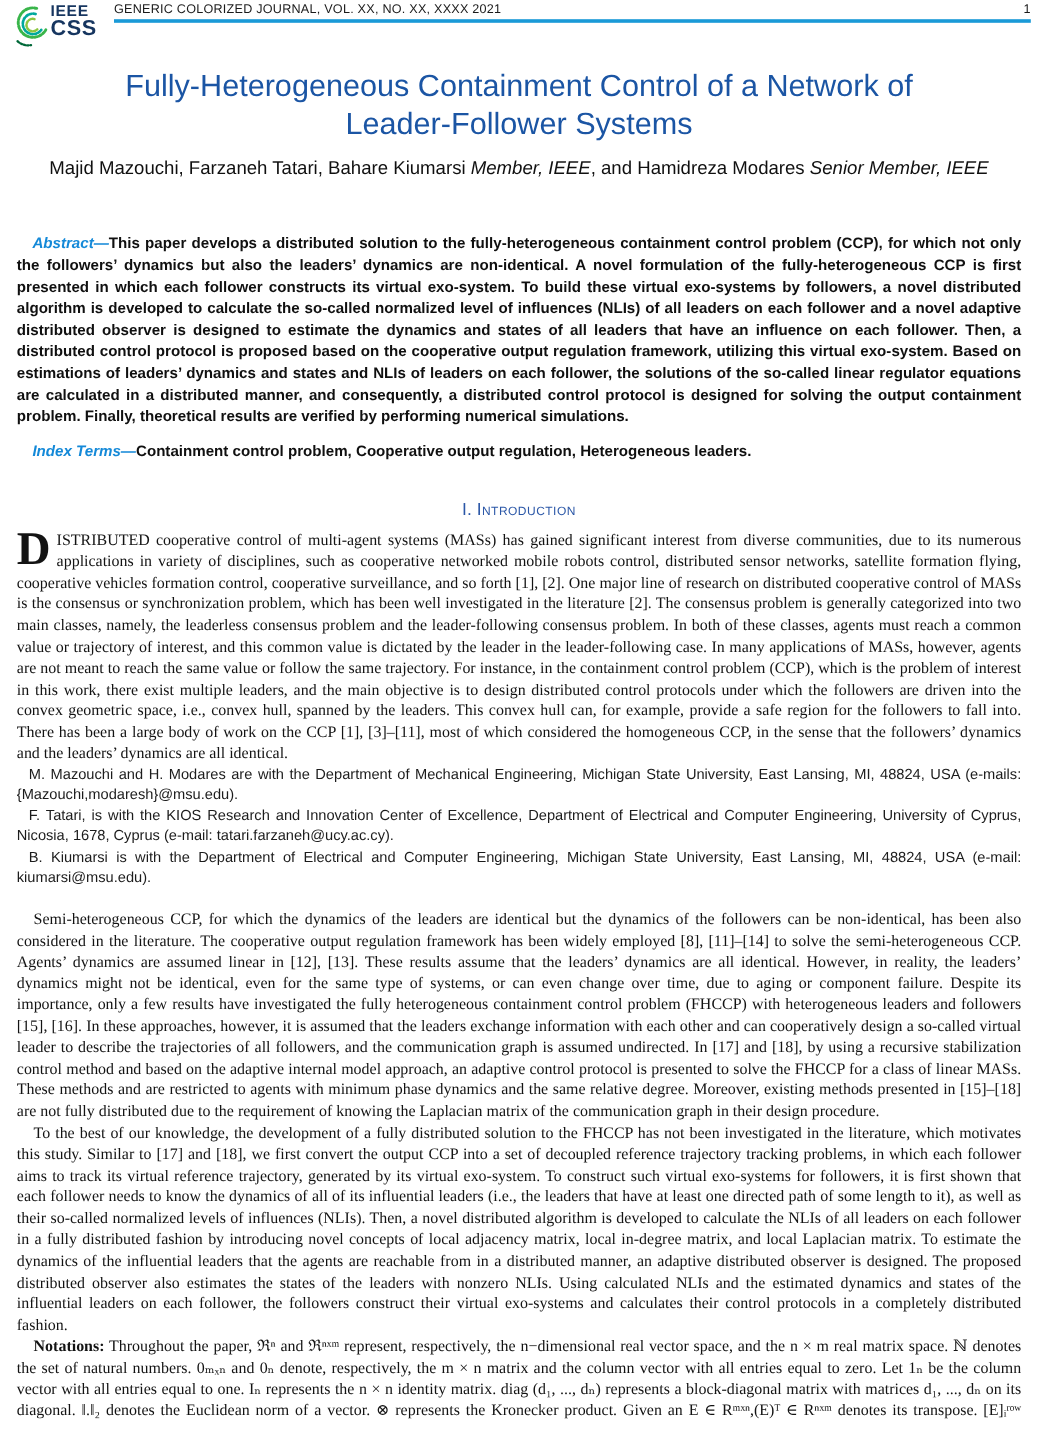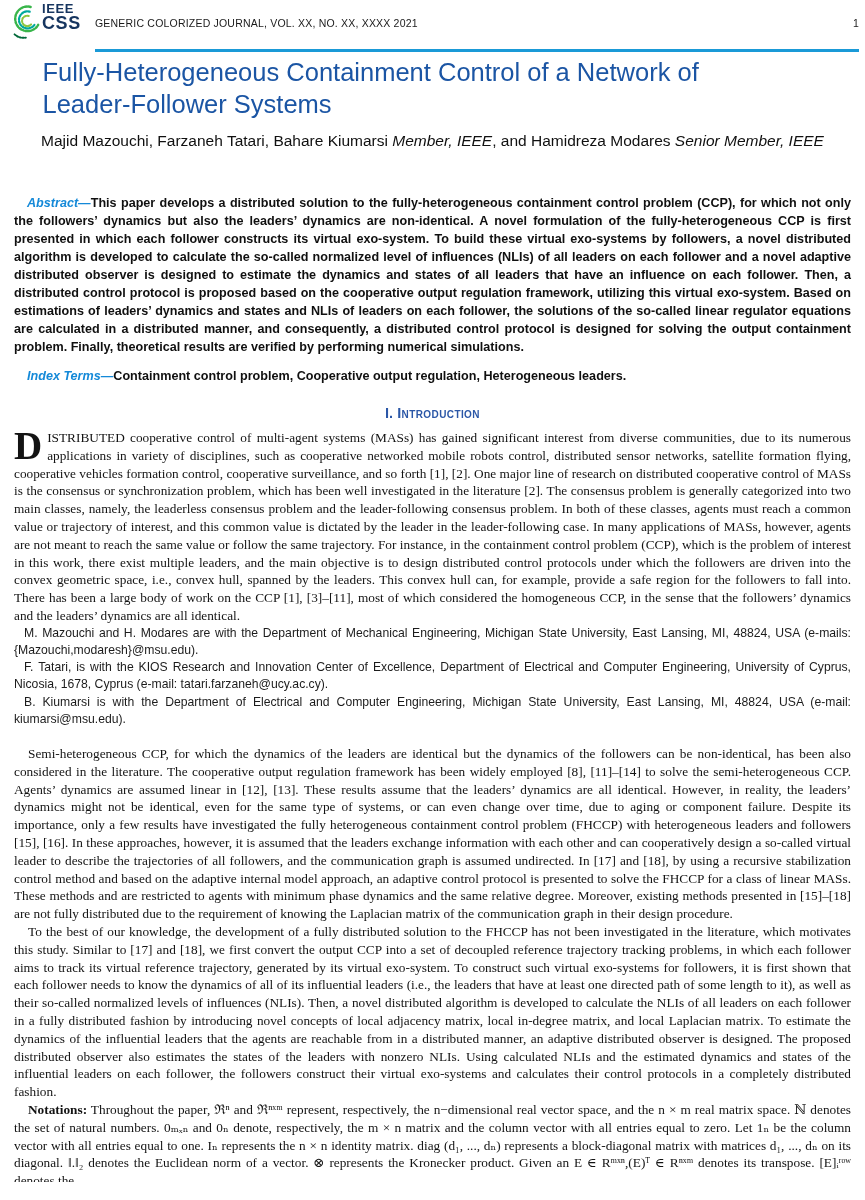--- a/index.html
+++ b/index.html
@@ -11,30 +11,30 @@
 
   
   .masthead { position:absolute; top:0; left:0; right:0; height:54px; }
   .logo { position:absolute; left:7px; top:3px; display:flex; align-items:flex-start; }
   .swirl { width:34px; height:40px; }
   .logo-text { display:flex; flex-direction:column; margin-left:1px; color:#16355F;
     font-family:"Liberation Sans",sans-serif; font-weight:bold; }
   .logo-ieee { font-size:13px; line-height:12px; letter-spacing:0.6px; }
   .logo-css  { font-size:18px; line-height:17px; letter-spacing:0.6px; }
   .running-head {
-    position:absolute; left:95px; right:6px; top:18px;
+    position:absolute; left:95px; right:6px; top:3px;
     font-family:"Liberation Sans",sans-serif; font-size:10.5px; line-height:10px;
     color:#1a1a1a; letter-spacing:0.2px;
     display:flex; justify-content:space-between;
-    border-bottom:3px solid #1A9AD7; padding-bottom:21px;
+    border-bottom:3px solid #1A9AD7; padding-bottom:3px;
   }
 
   
   .paper-title {
-    padding-top:56px; margin:0 auto; width:780px; 
+    padding-top:56px; margin:0 auto; width:780px; text-align:center;
     font-family:"Liberation Sans",sans-serif; font-weight:400;
     font-size:25.5px; line-height:32px; color:#1B55A4; white-space:pre-line;
   }
   .authors {
     margin:11px auto 0; max-width:800px; text-align:center;
     font-family:"Liberation Sans",sans-serif; font-size:15.5px; line-height:20px; color:#101010;
   }
   .authors .it { font-style:italic; }
 
   
@@ -46,22 +46,22 @@
   .abstract, .index-terms {
     font-family:"Liberation Sans",sans-serif; font-weight:bold;
     font-size:12.6px; line-height:18px; text-align:justify;
     margin:0; text-indent:13px; color:#101010;
   }
   .index-terms { margin-top:11px; }
   .lead { font-style:italic; color:#1489D8; }
 
   
   .section-heading {
-    margin:20px 0 8px; text-align:center;
-    font-family:"Liberation Sans",sans-serif; font-weight:700;
+    margin:32px 0 8px; text-align:center;
+    font-family:"Liberation Sans",sans-serif; font-weight:400;
     font-size:14.5px; color:#2B57A7;
   }
   .sc { font-variant:small-caps; letter-spacing:0.4px; }
 
   
   .body-text {
     font-size:13.3px; line-height:17.8px; text-align:justify; margin:0; color:#131313;
   }
   .indent { text-indent:14px; }
   .dropcap {

